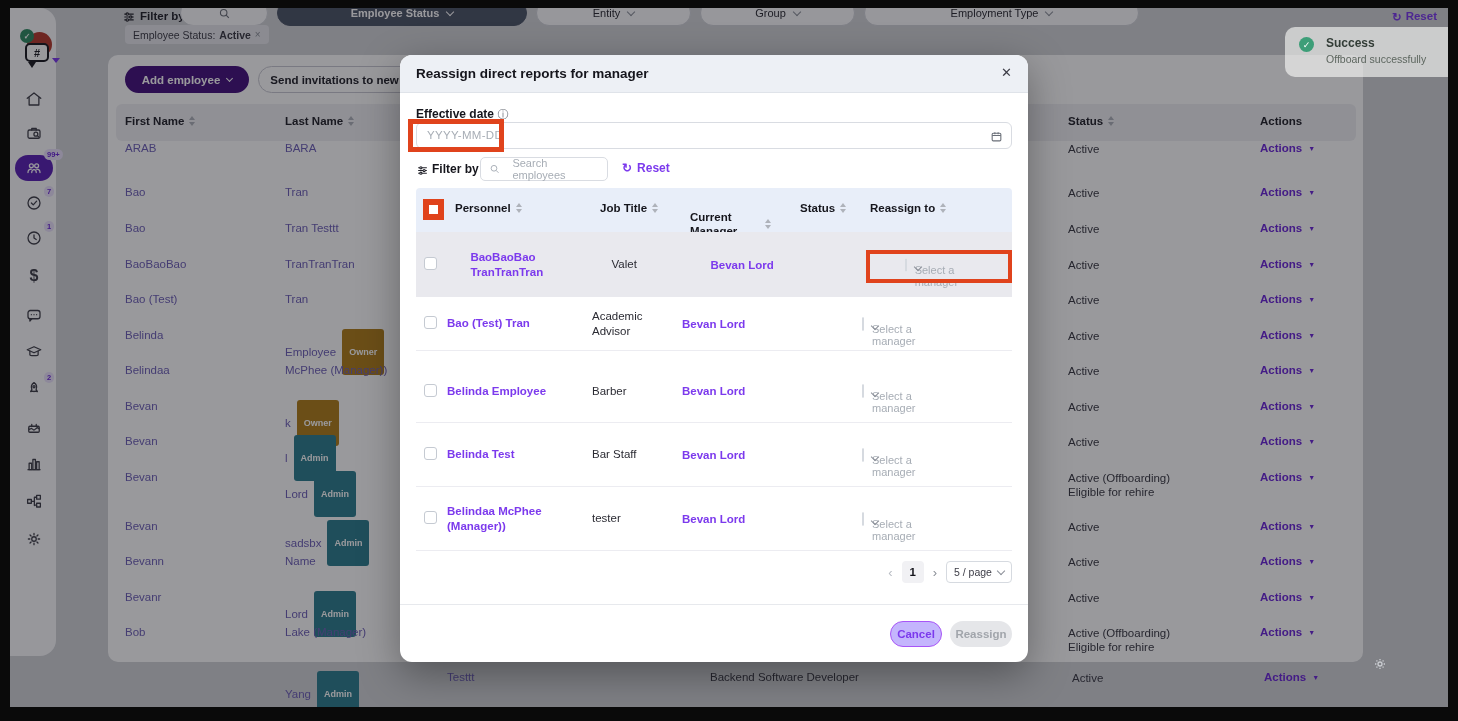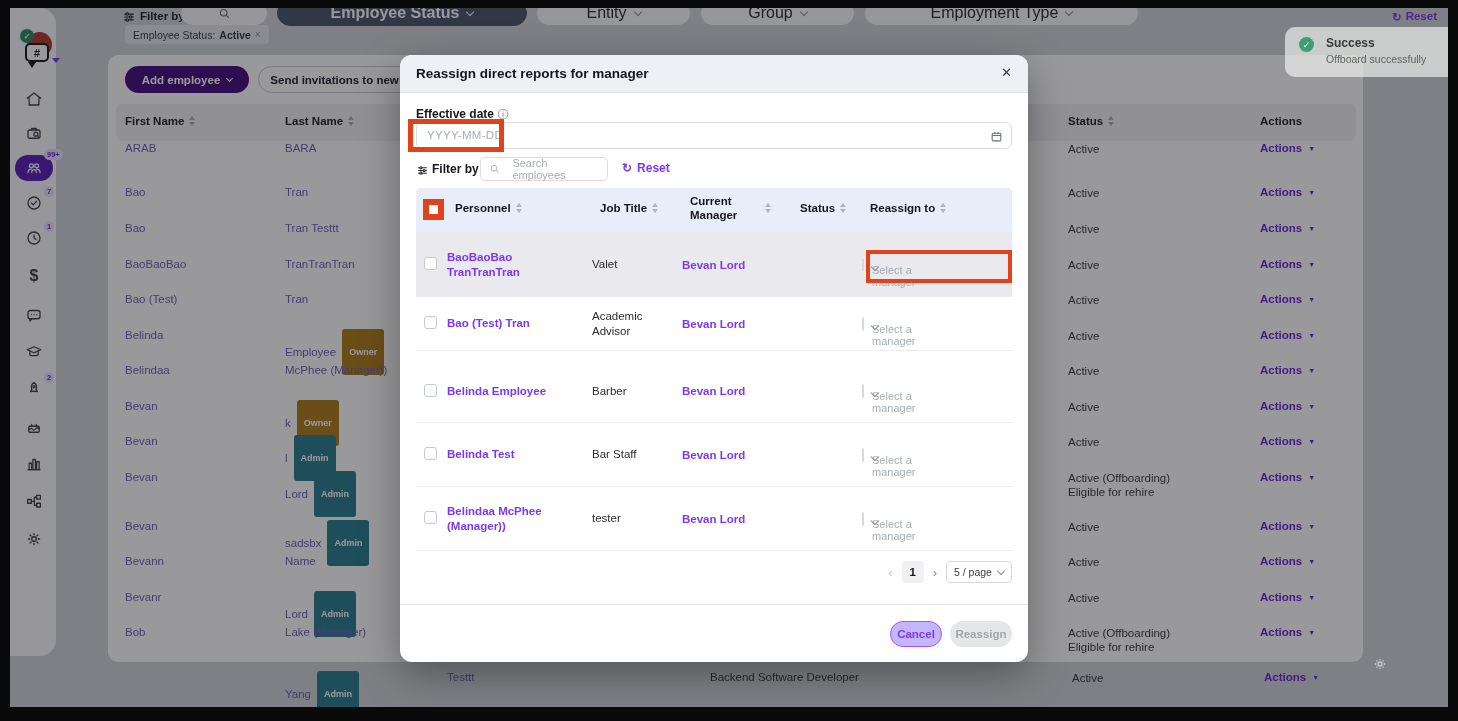--- a/index.html
+++ b/index.html
@@ -23,21 +23,21 @@
   .logo .red{position:absolute;left:5px;top:0;width:25px;height:25px;border-radius:50%;background:#b53a2e;}
   .logo .bubble{position:absolute;left:3px;top:11px;width:24px;height:19px;background:#fff;border:2px solid #1b1b22;border-radius:5px;display:flex;align-items:center;justify-content:center;font-weight:bold;font-size:11px;color:#1b1b22;}
   .logo .tail{position:absolute;left:6px;top:30px;width:0;height:0;border-left:4px solid transparent;border-right:4px solid transparent;border-top:6px solid #1b1b22;}
   .logo .check{position:absolute;left:-2px;top:-3px;width:14px;height:14px;border-radius:50%;background:#2f8b62;color:#fff;font-size:8px;display:flex;align-items:center;justify-content:center;font-weight:bold;}
   .logo .caret{position:absolute;right:-2px;top:26px;width:0;height:0;border-left:4px solid transparent;border-right:4px solid transparent;border-top:5px solid #7c3aed;}
   
   .fb-icon{position:absolute;left:122px;top:10px;z-index:1;}
   .fb-label{position:absolute;left:140px;top:10px;font-size:11.5px;font-weight:bold;color:#22222a;z-index:1;}
   .pillrow{position:absolute;left:180px;top:0px;height:26px;display:flex;gap:9px;z-index:1;}
   .searchpill{width:88px;height:26px;border:1px solid #d2d4da;background:#fbfbfd;border-radius:13px;display:flex;align-items:center;justify-content:center;}
-  .pill{height:26px;border:1px solid #d2d4da;background:#fbfbfd;border-radius:13px;display:flex;align-items:center;justify-content:center;gap:8px;font-size:16px;color:#2c2c34;}
+  .pill{height:26px;border:1px solid #d2d4da;background:#fbfbfd;border-radius:13px;display:flex;align-items:center;justify-content:center;gap:8px;font-size:11px;color:#2c2c34;}
   .pill.selected{background:#4d5668;color:#fff;border-color:#4d5668;font-weight:bold;}
   .chev{width:6px;height:6px;border-right:1.5px solid #8b8f98;border-bottom:1.5px solid #8b8f98;transform:rotate(45deg);margin-top:-3px;}
   .pill.selected .chev{border-color:#fff;}
   .resetlink{position:absolute;left:1392px;top:10px;font-size:11.5px;font-weight:bold;color:#7c3aed;z-index:1;display:flex;gap:4px;}
   .chip{position:absolute;left:125px;top:25px;height:19px;background:#e7e7ec;border-radius:4px;display:flex;align-items:center;gap:4px;padding:0 8px;font-size:10.5px;color:#3c3c46;z-index:1;}
   .chip b{font-weight:bold;}
   .chip .x{color:#8b8f98;font-size:10px;}
   
   .card{position:absolute;left:108px;top:55px;width:1255px;height:607px;background:#fff;border-radius:10px;z-index:1;overflow:hidden;}
   .btn-add{position:absolute;left:17px;top:11px;width:124px;height:27px;background:#46127e;color:#fff;font-size:11.5px;font-weight:bold;border-radius:14px;display:flex;align-items:center;justify-content:center;gap:7px;}
@@ -76,24 +76,24 @@
   .m-date{position:absolute;left:16px;top:67px;width:596px;height:27px;border:1px solid #d9dce2;border-radius:6px;}
   .m-date .ph{position:absolute;left:10px;top:6px;font-size:11.5px;color:#a7adb5;letter-spacing:.3px;}
   .cal{position:absolute;right:8px;top:6px;}
   .m-filter-icon{position:absolute;left:16px;top:108px;}
   .m-filter-label{position:absolute;left:32px;top:107px;font-size:12px;font-weight:bold;color:#15151c;}
   .m-search{position:absolute;left:80px;top:102px;width:128px;height:24px;border:1px solid #d9dce2;border-radius:5px;display:flex;align-items:center;gap:12px;padding:0 8px;}
   .m-search span{font-size:11px;color:#a7adb5;}
   .m-reset{position:absolute;left:222px;top:106px;font-size:12px;font-weight:bold;color:#7c3aed;display:flex;gap:5px;}
   .m-thead{position:absolute;left:16px;top:133px;width:596px;height:44px;background:#e8eef9;border-radius:4px 4px 0 0;}
   .m-th{position:absolute;font-size:11.5px;font-weight:bold;color:#15151c;display:flex;gap:5px;align-items:center;top:14px;}
-  .m-th.wrap{top:6px;line-height:14px;width:78px;gap:28px;}
+  .m-th.wrap{top:22px;line-height:14px;width:78px;gap:28px;}
   .checkbox{width:13px;height:13px;border:1px solid #c5cad2;border-radius:3px;background:#fff;}
   .m-row{position:absolute;left:16px;width:596px;display:flex;align-items:center;border-bottom:1px solid #ececf1;font-size:11.5px;}
-  .m-row.hl{background:#e9e9ee;border-bottom:none;}
+  .m-row.hl{background:#e9e9ee;border-bottom:none;gap:29px;}
   .mc-check{width:31px;padding-left:8px;}
   .mc-name{width:145px;color:#7c3aed;font-weight:bold;line-height:15px;padding-right:10px;}
   .mc-job{width:90px;color:#2b2b33;line-height:15px;padding-right:8px;}
   .mc-mgr{width:110px;color:#7c3aed;font-weight:bold;}
   .mc-status{width:70px;}
   .mc-sel{width:142px;}
   .selbox{width:132px;height:24px;border:1px solid #d6dae0;border-radius:4px;position:relative;background:#fff;}
   .selbox span{position:absolute;left:9px;top:5px;font-size:11px;color:#a7adb5;}
   .selbox .chev{position:absolute;right:8px;top:8px;}
   .pg{position:absolute;right:16px;top:505px;height:24px;display:flex;align-items:center;gap:9px;z-index:1;}

